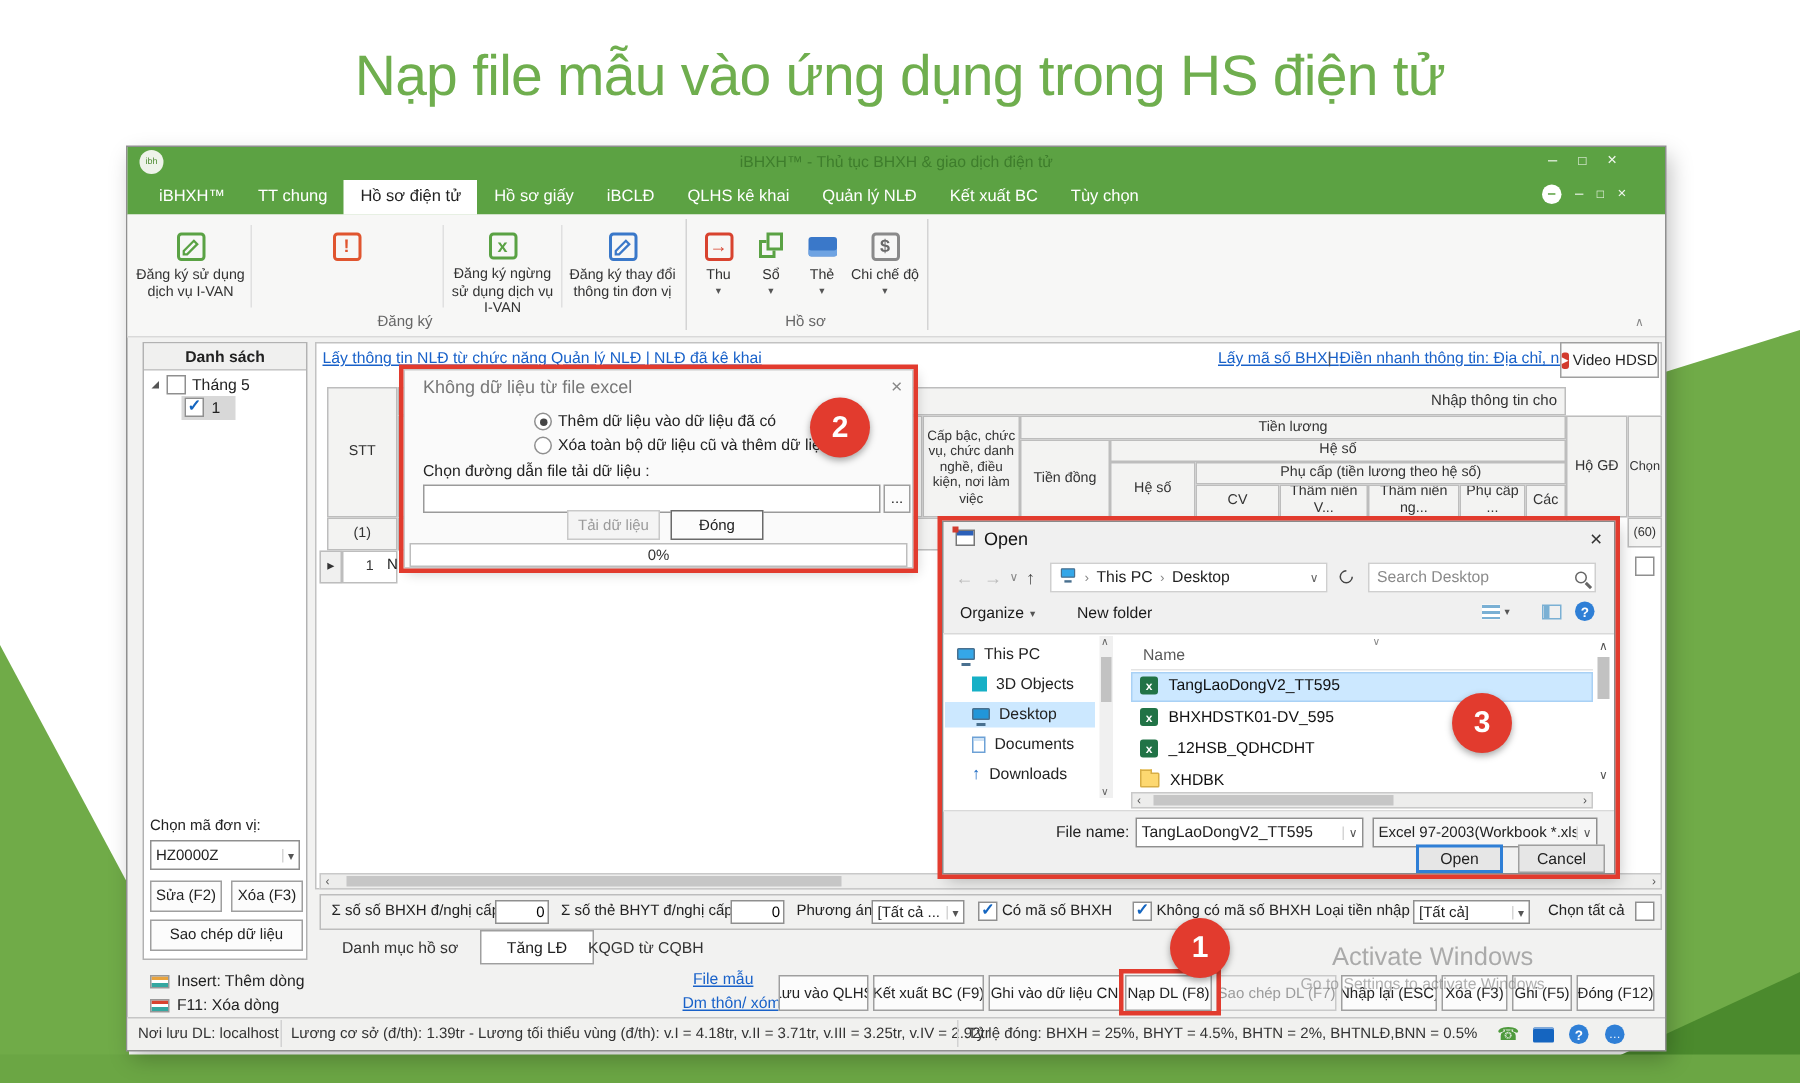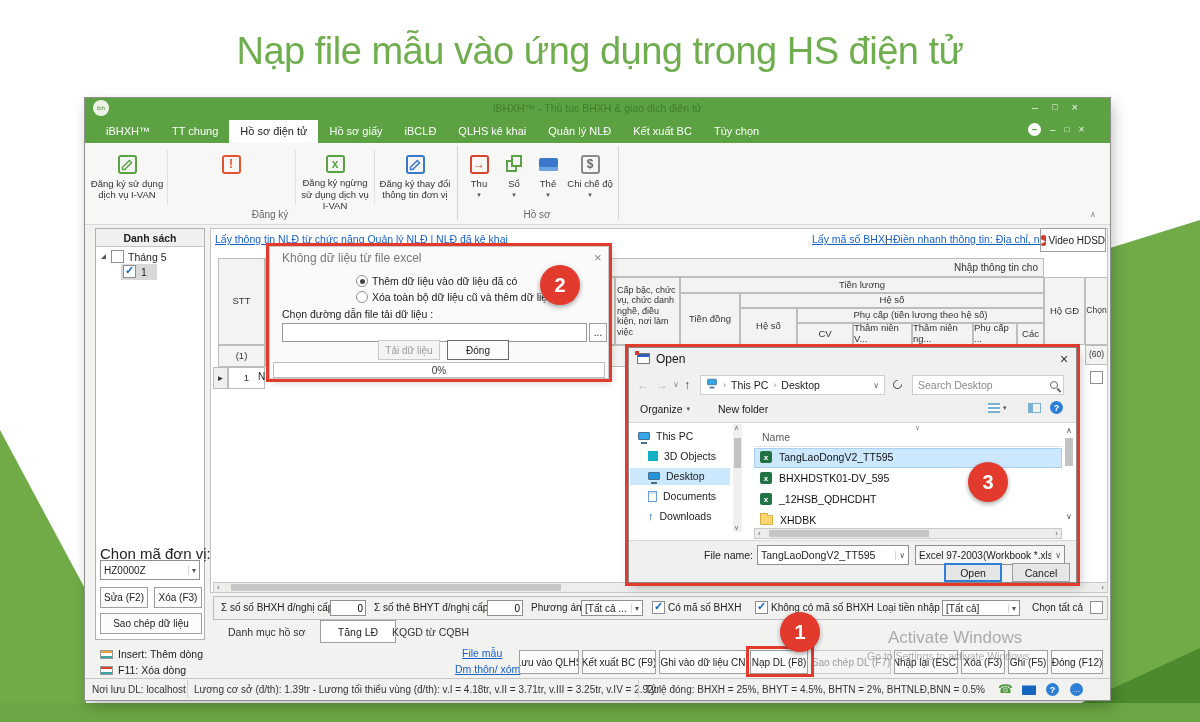--- a/index.html
+++ b/index.html
@@ -3,21 +3,21 @@
 <meta charset="utf-8">
 <style>
 *{margin:0;padding:0;box-sizing:border-box}
 body{position:relative;width:1200px;height:722px;background:#fff;font-family:"Liberation Sans",sans-serif;overflow:hidden}
 .abs{position:absolute}
 .flex{display:flex;align-items:center}
 .t{position:absolute;white-space:nowrap;font-size:11px;color:#222}
 .lnk{color:#1861c9;text-decoration:underline;cursor:pointer}
 .btn{position:absolute;display:flex;align-items:center;justify-content:center;background:#fcfcfc;border:1px solid #9f9f9f;font-size:10px;color:#222;text-align:center;white-space:nowrap;overflow:hidden}
 .btn.dis{color:#9b9b9b;border-color:#c9c9c9;background:#f4f4f4}
-.cell{position:absolute;display:flex;align-items:center;justify-content:center;background:#f3f3f2;border:1px solid #bdbdbd;font-size:9.5px;color:#333;text-align:left;overflow:hidden;line-height:1.15}
+.cell{position:absolute;display:flex;align-items:center;justify-content:center;background:#f3f3f2;border:1px solid #bdbdbd;font-size:9.5px;color:#333;text-align:center;overflow:hidden;line-height:1.15}
 .cb{position:absolute;width:13px;height:13px;background:#fff;border:1px solid #8f8f8f}
 .cb.on::after{content:"✓";position:absolute;left:1px;top:-2px;font-size:11px;font-weight:bold;color:#1465c0}
 .radio{position:absolute;width:12px;height:12px;border:1px solid #8f8f8f;border-radius:50%;background:#fff}
 .radio.on::after{content:"";position:absolute;left:3px;top:3px;width:5px;height:5px;border-radius:50%;background:#444}
 .badge{position:absolute;width:40px;height:40px;border-radius:50%;background:#e23b2e;color:#fff;font-size:20px;font-weight:bold;display:flex;align-items:center;justify-content:center;box-shadow:0 2px 5px rgba(0,0,0,.35);z-index:60}
 .redframe{position:absolute;border:3px solid #e23b2e;z-index:55;pointer-events:none}
 .combo{position:absolute;background:#fff;border:1px solid #8f8f8f;font-size:10px;color:#222;display:flex;align-items:center;padding:0 3px;overflow:hidden;white-space:nowrap}
 .combo .car{margin-left:auto;color:#555;font-size:8px;border-left:1px solid #d5d5d5;padding-left:3px}
 .ricon{width:19px;height:19px;border:2px solid #888;border-radius:3px;display:flex;align-items:center;justify-content:center;font-weight:bold;font-size:12px;margin:0 auto 4px}
 .rbtn{display:flex;flex-direction:column;justify-content:flex-start;padding-top:7px;font-size:9.5px;color:#333;text-align:center;line-height:1.2}
@@ -141,21 +141,21 @@
 <div class="abs" style="left:210px;top:228px;width:898px;height:365px;background:#fff;border:1px solid #c2c2c2;z-index:2"></div>
 
 <div class="abs" style="left:95px;top:228px;width:110px;height:412px;background:#fff;border:1px solid #b2b2b2;z-index:2"></div>
 <div class="abs" style="left:96px;top:229px;width:108px;height:18px;background:#f0f0ef;border-bottom:1px solid #c6c6c6;font-size:10.5px;font-weight:bold;color:#222;text-align:center;line-height:18px;z-index:3">Danh sách</div>
 <span class="abs tri-exp" style="left:101px;top:254px;z-index:3"></span>
 <span class="cb" style="left:111px;top:250px;z-index:3"></span>
 <div class="t" style="left:128px;top:251px;font-size:10.5px;z-index:3">Tháng 5</div>
 <div class="abs" style="left:121px;top:264px;width:36px;height:16px;background:#d8d8d8;z-index:3"></div>
 <span class="cb on" style="left:123px;top:265px;z-index:4"></span>
 <div class="t" style="left:141px;top:266px;font-size:10.5px;z-index:4">1</div>
-<div class="t" style="left:100px;top:545px;font-size:15px;z-index:3">Chọn mã đơn vị:</div>
+<div class="t" style="left:100px;top:545px;font-size:10px;z-index:3">Chọn mã đơn vị:</div>
 <div class="combo" style="left:100px;top:560px;width:100px;height:20px;z-index:3">
     <span>HZ0000Z</span>
     <span class="car">▾</span>
   </div>
 <div class="btn" style="left:100px;top:587px;width:48px;height:21px;z-index:3">Sửa (F2)</div>
 <div class="btn" style="left:154px;top:587px;width:48px;height:21px;z-index:3">Xóa (F3)</div>
 <div class="btn" style="left:100px;top:613px;width:102px;height:21px;z-index:3">Sao chép dữ liệu</div>
 
 <div class="t lnk" style="left:215px;top:233px;font-size:10.5px;z-index:3">Lấy thông tin NLĐ từ chức năng Quản lý NLĐ | NLĐ đã kê khai</div>
 <div class="t lnk" style="left:812px;top:233px;font-size:10.5px;z-index:3">Lấy mã số BHXH</div>

